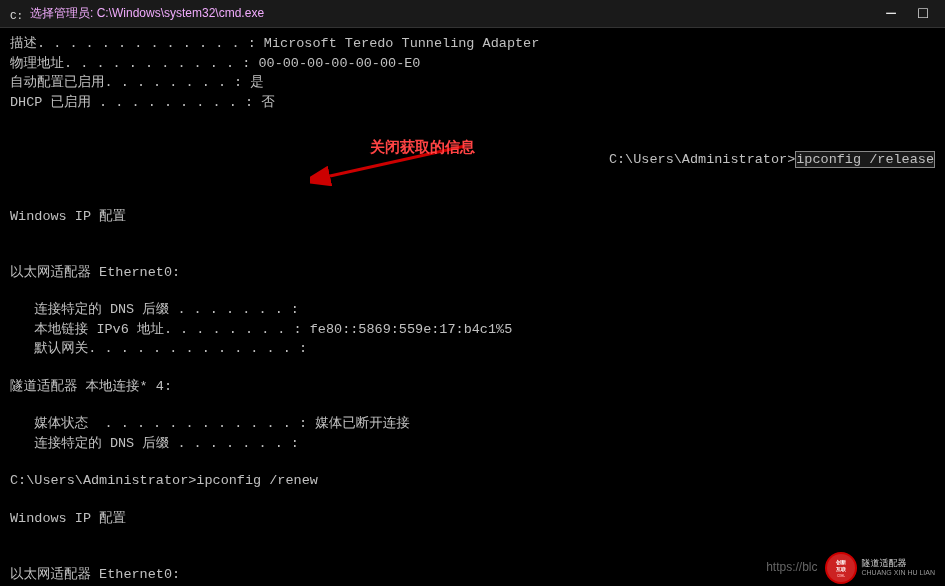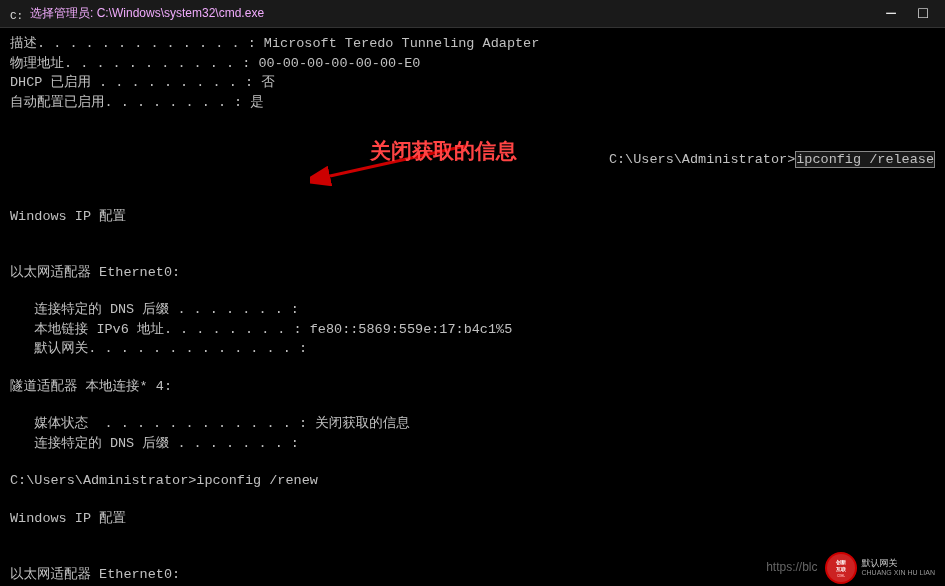--- a/index.html
+++ b/index.html
@@ -87,21 +87,21 @@
       top: 100px;
       left: 310px;
       pointer-events: none;
     }
 
     .annotation-text {
       position: absolute;
       top: 8px;
       left: 60px;
       color: #ff4444;
-      font-size: 21px;
+      font-size: 15px;
       font-family: 'Microsoft YaHei', SimSun, sans-serif;
       font-weight: bold;
       white-space: nowrap;
       text-align: center;
     }
 
     
     .arrow-svg {
       position: absolute;
       top: 0;
@@ -167,23 +167,23 @@
     <div class="titlebar-btn">□</div>
   </div>
 </div>
 
 <div class="cmd-area">
 
   <div class="cmd-line">描述. . . . . . . . . . . . . : Microsoft Teredo Tunneling Adapter</div>
 
   <div class="cmd-line">物理地址. . . . . . . . . . . : 00-00-00-00-00-00-E0</div>
 
+  <div class="cmd-line">自动配置已启用. . . . . . . . : 是</div>
+
   <div class="cmd-line">DHCP 已启用 . . . . . . . . . : 否</div>
-
-  <div class="cmd-line">自动配置已启用. . . . . . . . : 是</div>
 
   <div class="empty-line"></div>
 
   <div class="cmd-line prompt-line">
     <span>C:\Users\Administrator&gt;</span><span class="highlight-cmd">ipconfig /release</span>
   </div>
 
   <div class="empty-line"></div>
 
   <div class="cmd-line">Windows IP 配置</div>
@@ -191,21 +191,21 @@
   <div class="empty-line"></div>
 
   <div class="cmd-line">以太网适配器 Ethernet0:</div>
   <div class="empty-line"></div>
   <div class="cmd-line">   连接特定的 DNS 后缀 . . . . . . . :</div>
   <div class="cmd-line">   本地链接 IPv6 地址. . . . . . . . : fe80::5869:559e:17:b4c1%5</div>
   <div class="cmd-line">   默认网关. . . . . . . . . . . . . :</div>
   <div class="empty-line"></div>
   <div class="cmd-line">隧道适配器 本地连接* 4:</div>
   <div class="empty-line"></div>
-  <div class="cmd-line">   媒体状态  . . . . . . . . . . . . : 关闭获取的信息</div>
+  <div class="cmd-line">   媒体状态  . . . . . . . . . . . . : 媒体已断开连接</div>
   <div class="cmd-line">   连接特定的 DNS 后缀 . . . . . . . :</div>
   <div class="empty-line"></div>
   <div class="cmd-line">C:\Users\Administrator&gt;ipconfig /renew</div>
   <div class="empty-line"></div>
   <div class="cmd-line">Windows IP 配置</div>
   <div class="empty-line"></div>
   <div class="empty-line"></div>
   <div class="cmd-line">以太网适配器 Ethernet0:</div>
   <div class="empty-line"></div>
 
@@ -227,19 +227,19 @@
     <div class="watermark-logo">
       <div class="logo-circle">
         <svg width="28" height="28" viewBox="0 0 28 28">
           <circle cx="14" cy="14" r="14" fill="#cc2222"></circle>
           <text x="14" y="10" text-anchor="middle" fill="#fff" font-size="5" font-family="Arial">创新</text>
           <text x="14" y="17" text-anchor="middle" fill="#fff" font-size="5" font-family="Arial">互联</text>
           <text x="14" y="23" text-anchor="middle" fill="#ffaaaa" font-size="3" font-family="Arial">CXHL</text>
         </svg>
       </div>
       <div class="logo-text">
-        <div>默认网关</div>
+        <div>隧道适配器</div>
         <div style="font-size:7px;color:#999;">CHUANG XIN HU LIAN</div>
       </div>
     </div>
   </div>
 
 </div>
 
 </body></html>

